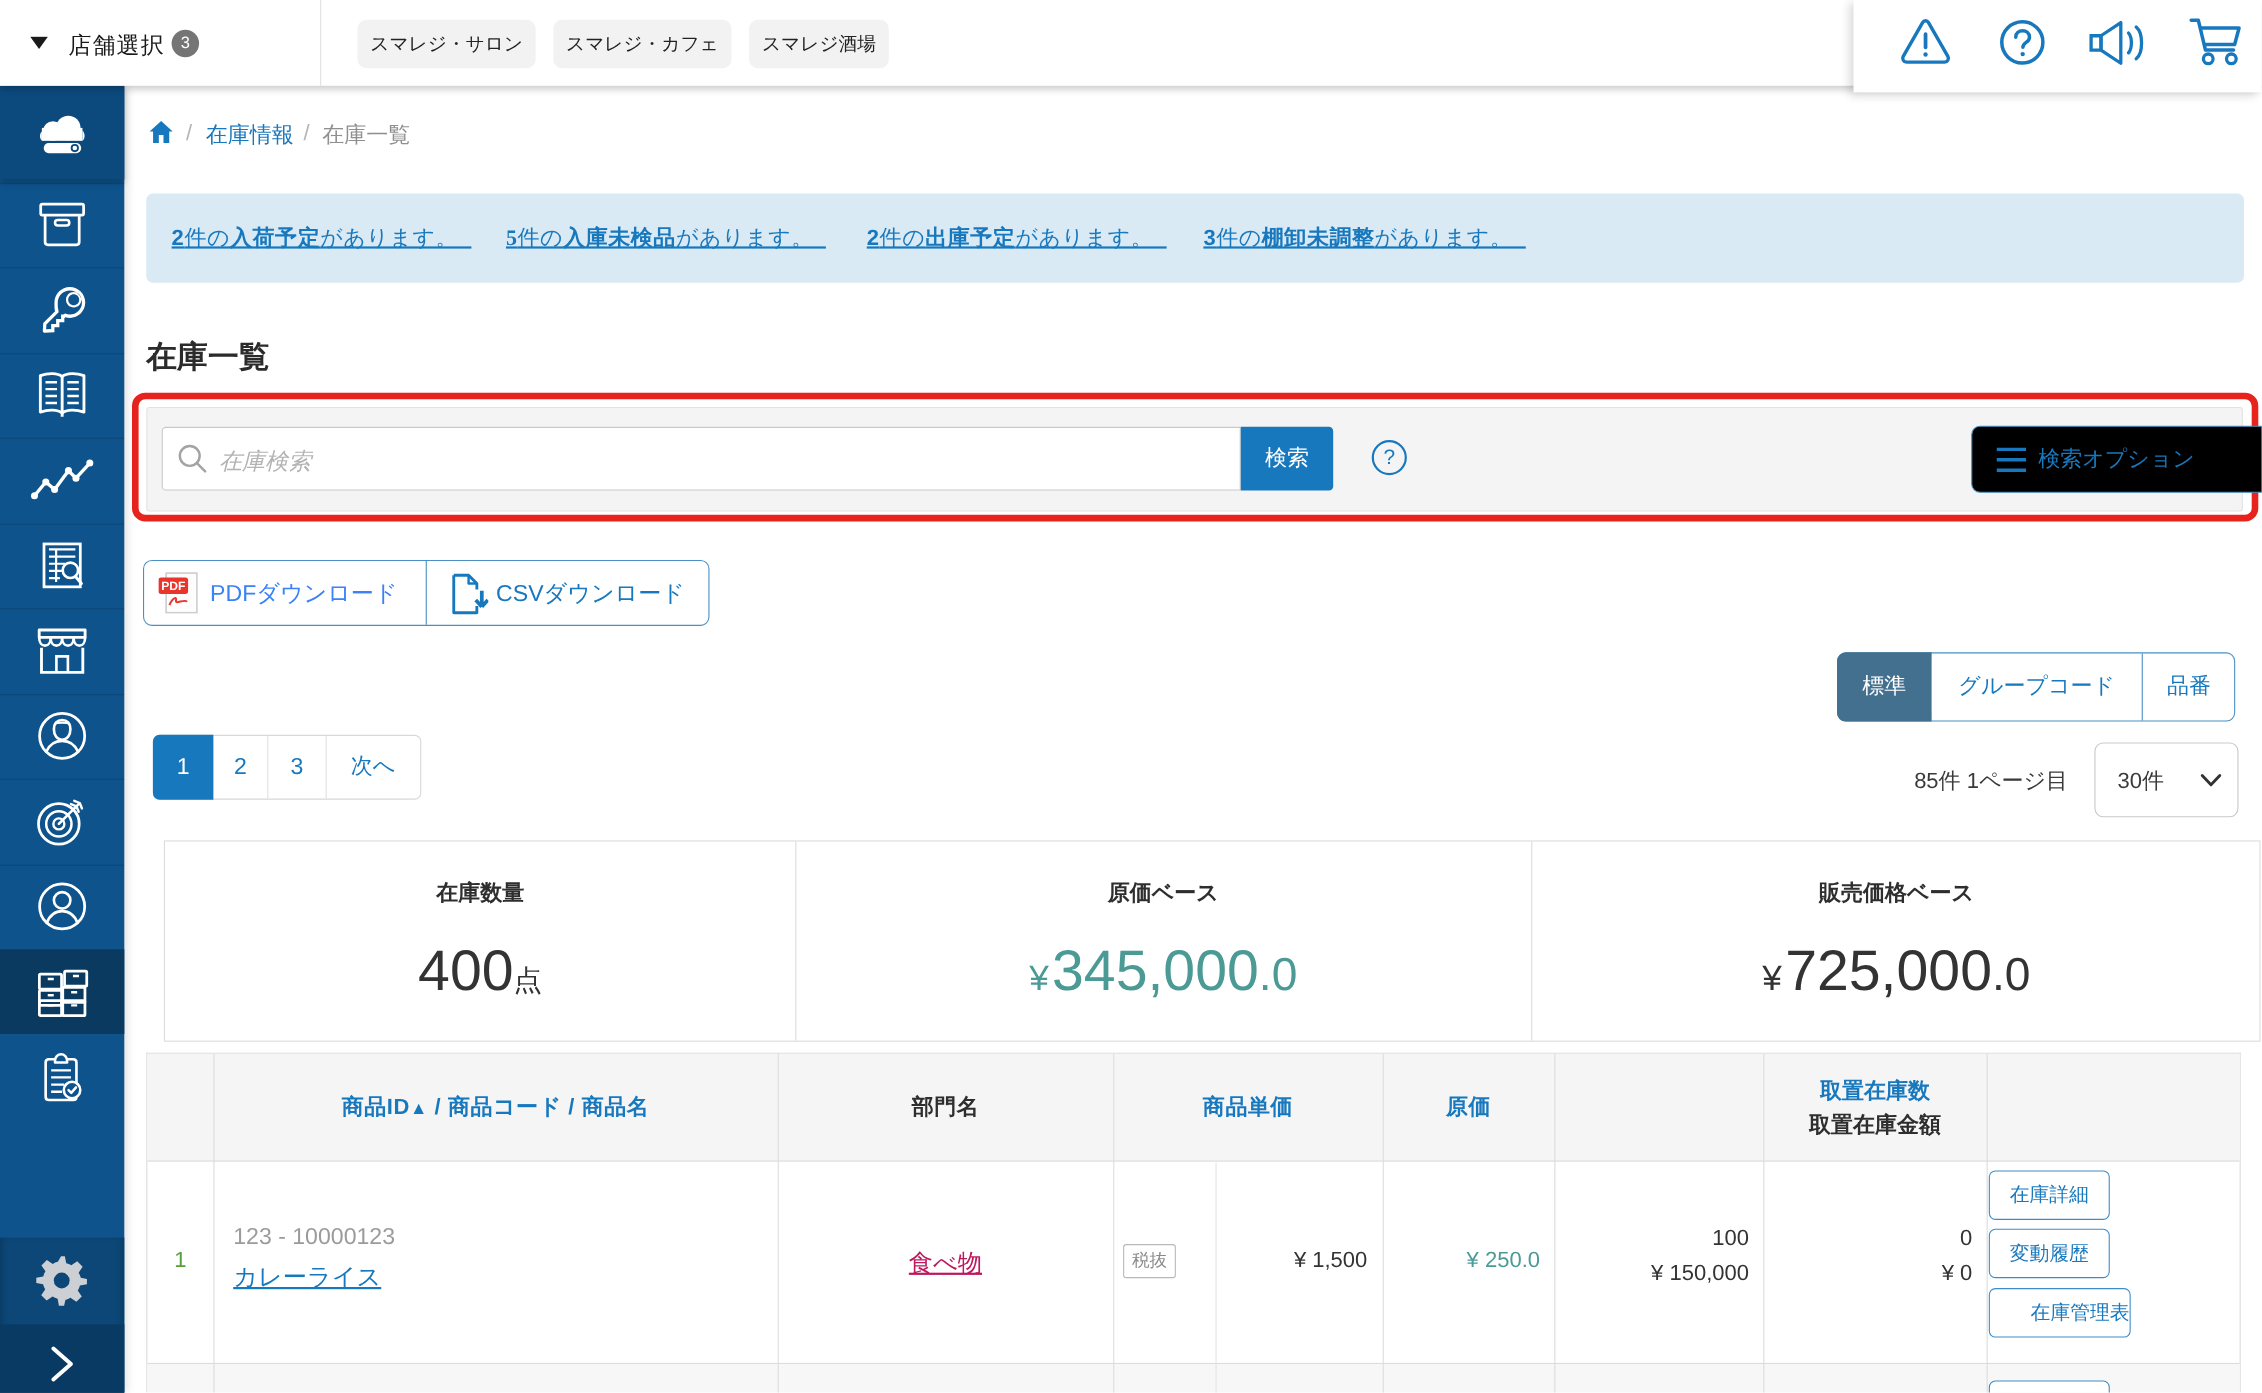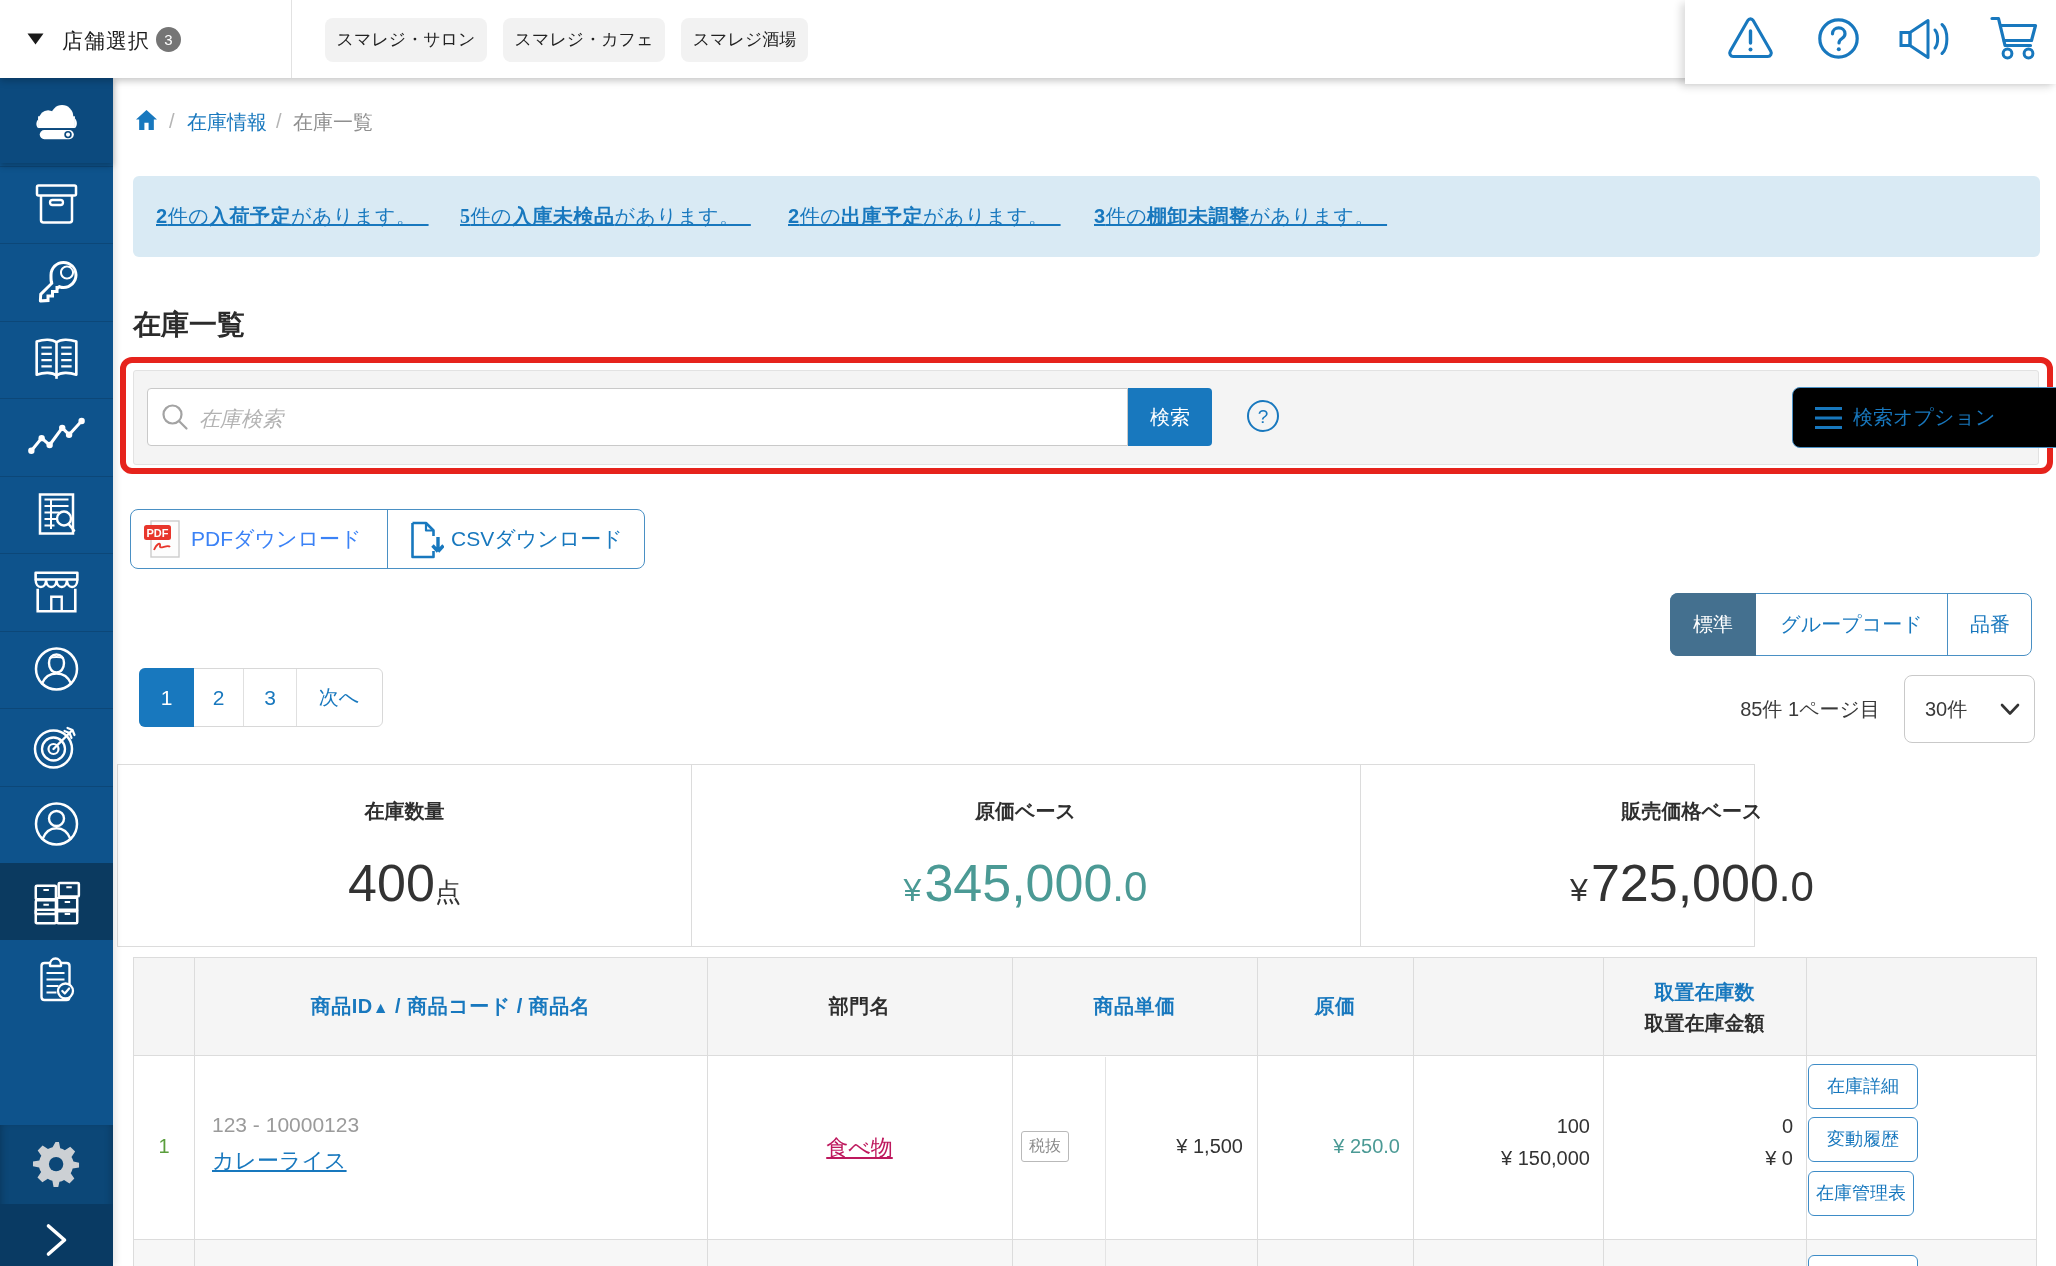--- a/index.html
+++ b/index.html
@@ -97,21 +97,21 @@
   </div>
 
   <div class="abs" style="left:1467px;top:618px;width:300px;text-align:right;font-size:20px;color:#3a3a3a;">85件 1ページ目</div>
   <div class="abs" style="left:1791px;top:597px;width:131px;height:68px;border:1px solid #c9c9c9;border-radius:8px;background:#fff;">
     <div class="abs" style="left:20px;top:20px;font-size:20px;color:#3a3a3a;">30件</div>
     <svg class="abs" style="left:95px;top:27px;" width="20" height="13" viewBox="0 0 20 13" fill="none" stroke="#333">
         <path d="M2 2 L10 10.5 L18 2" stroke-width="2.6" stroke-linecap="round" stroke-linejoin="round"></path>
       </svg>
   </div>
 
-  <div class="abs" style="left:4px;top:686px;width:1638px;height:183px;border:1px solid #dcdcdc;background:#fff;">
+  <div class="abs" style="left:36px;top:686px;width:1906px;height:183px;border:1px solid #dcdcdc;background:#fff;">
     <div class="abs" style="left:573px;top:0;width:1px;height:181px;background:#dcdcdc;"></div>
     <div class="abs" style="left:1242px;top:0;width:1px;height:181px;background:#dcdcdc;"></div>
     <div class="abs" style="left:0;top:33px;width:573px;text-align:center;font-size:20px;font-weight:bold;color:#2e2e2e;">在庫数量</div>
     <div class="abs" style="left:573px;top:33px;width:669px;text-align:center;font-size:20px;font-weight:bold;color:#2e2e2e;">原価ベース</div>
     <div class="abs" style="left:1242px;top:33px;width:664px;text-align:center;font-size:20px;font-weight:bold;color:#2e2e2e;">販売価格ベース</div>
     <div class="abs" style="left:0;top:88px;width:573px;text-align:center;color:#333;"><span style="font-size:52px;">400</span><span style="font-size:26px;">点</span></div>
     <div class="abs" style="left:573px;top:88px;width:669px;text-align:center;color:#4b9a95;"><span style="font-size:32px;margin-right:3px;">¥</span><span style="font-size:52px;">345,000</span><span style="font-size:42px;">.0</span></div>
     <div class="abs" style="left:1242px;top:88px;width:664px;text-align:center;color:#333;"><span style="font-size:32px;margin-right:3px;">¥</span><span style="font-size:52px;">725,000</span><span style="font-size:42px;">.0</span></div>
   </div>
 
@@ -137,21 +137,21 @@
     <div class="abs" style="left:78px;top:155px;font-size:21px;color:#9b9b9b;">123 - 10000123</div>
     <div class="abs" style="left:78px;top:188px;font-size:22px;color:#1878be;"><u>カレーライス</u></div>
     <div class="abs" style="left:573px;top:175px;width:305px;text-align:center;font-size:22px;color:#be185d;"><u>食べ物</u></div>
     <div class="abs" style="left:874px;top:173px;width:74px;text-align:center;"><span style="display:inline-block;border:1px solid #b9b9b9;border-radius:3px;color:#8a8a8a;font-size:16px;padding:4px 7px;background:#fff;">税抜</span></div>
     <div class="abs" style="left:991px;top:177px;width:118px;text-align:right;font-size:20px;color:#333;">¥ 1,500</div>
     <div class="abs" style="left:1123px;top:177px;width:143px;text-align:right;font-size:20px;color:#4b9a95;">¥ 250.0</div>
     <div class="abs" style="left:1279px;top:152px;width:177px;text-align:right;font-size:20px;color:#333;line-height:1.6;">100<br>¥ 150,000</div>
     <div class="abs" style="left:1469px;top:152px;width:190px;text-align:right;font-size:20px;color:#333;line-height:1.6;">0<br>¥ 0</div>
     <a class="rbtn" style="left:1674px;top:106px;width:110px;">在庫詳細</a>
     <a class="rbtn" style="left:1674px;top:159px;width:110px;">変動履歴</a>
-    <a class="rbtn" style="left:1674px;top:213px;width:106px;">在庫管理表</a>
+    <a class="rbtn" style="left:1674px;top:213px;width:129px;text-align:right;">在庫管理表</a>
     <a class="rbtn" style="left:1674px;top:297px;width:110px;height:20px;">&nbsp;</a>
   </div>
 </div>
 <div id="sidebar">
   <div class="abs" style="left:0;top:0;width:113px;height:85px;background:#0c4a7e;box-shadow:0 3px 6px rgba(0,0,0,.25);"></div>
   <div class="abs" style="left:0;top:785px;width:113px;height:77px;background:#0b3a60;"></div>
   <div class="abs" style="left:0;top:1047px;width:113px;height:141px;background:#0c4777;box-shadow:0 -4px 8px rgba(0,0,0,.3) inset;"></div>
   <div class="abs" style="left:0;top:1126px;width:113px;height:62px;background:#093a63;"></div>
   <div class="sep" style="top:165px;"></div>
     <div class="sep" style="top:243px;"></div>

